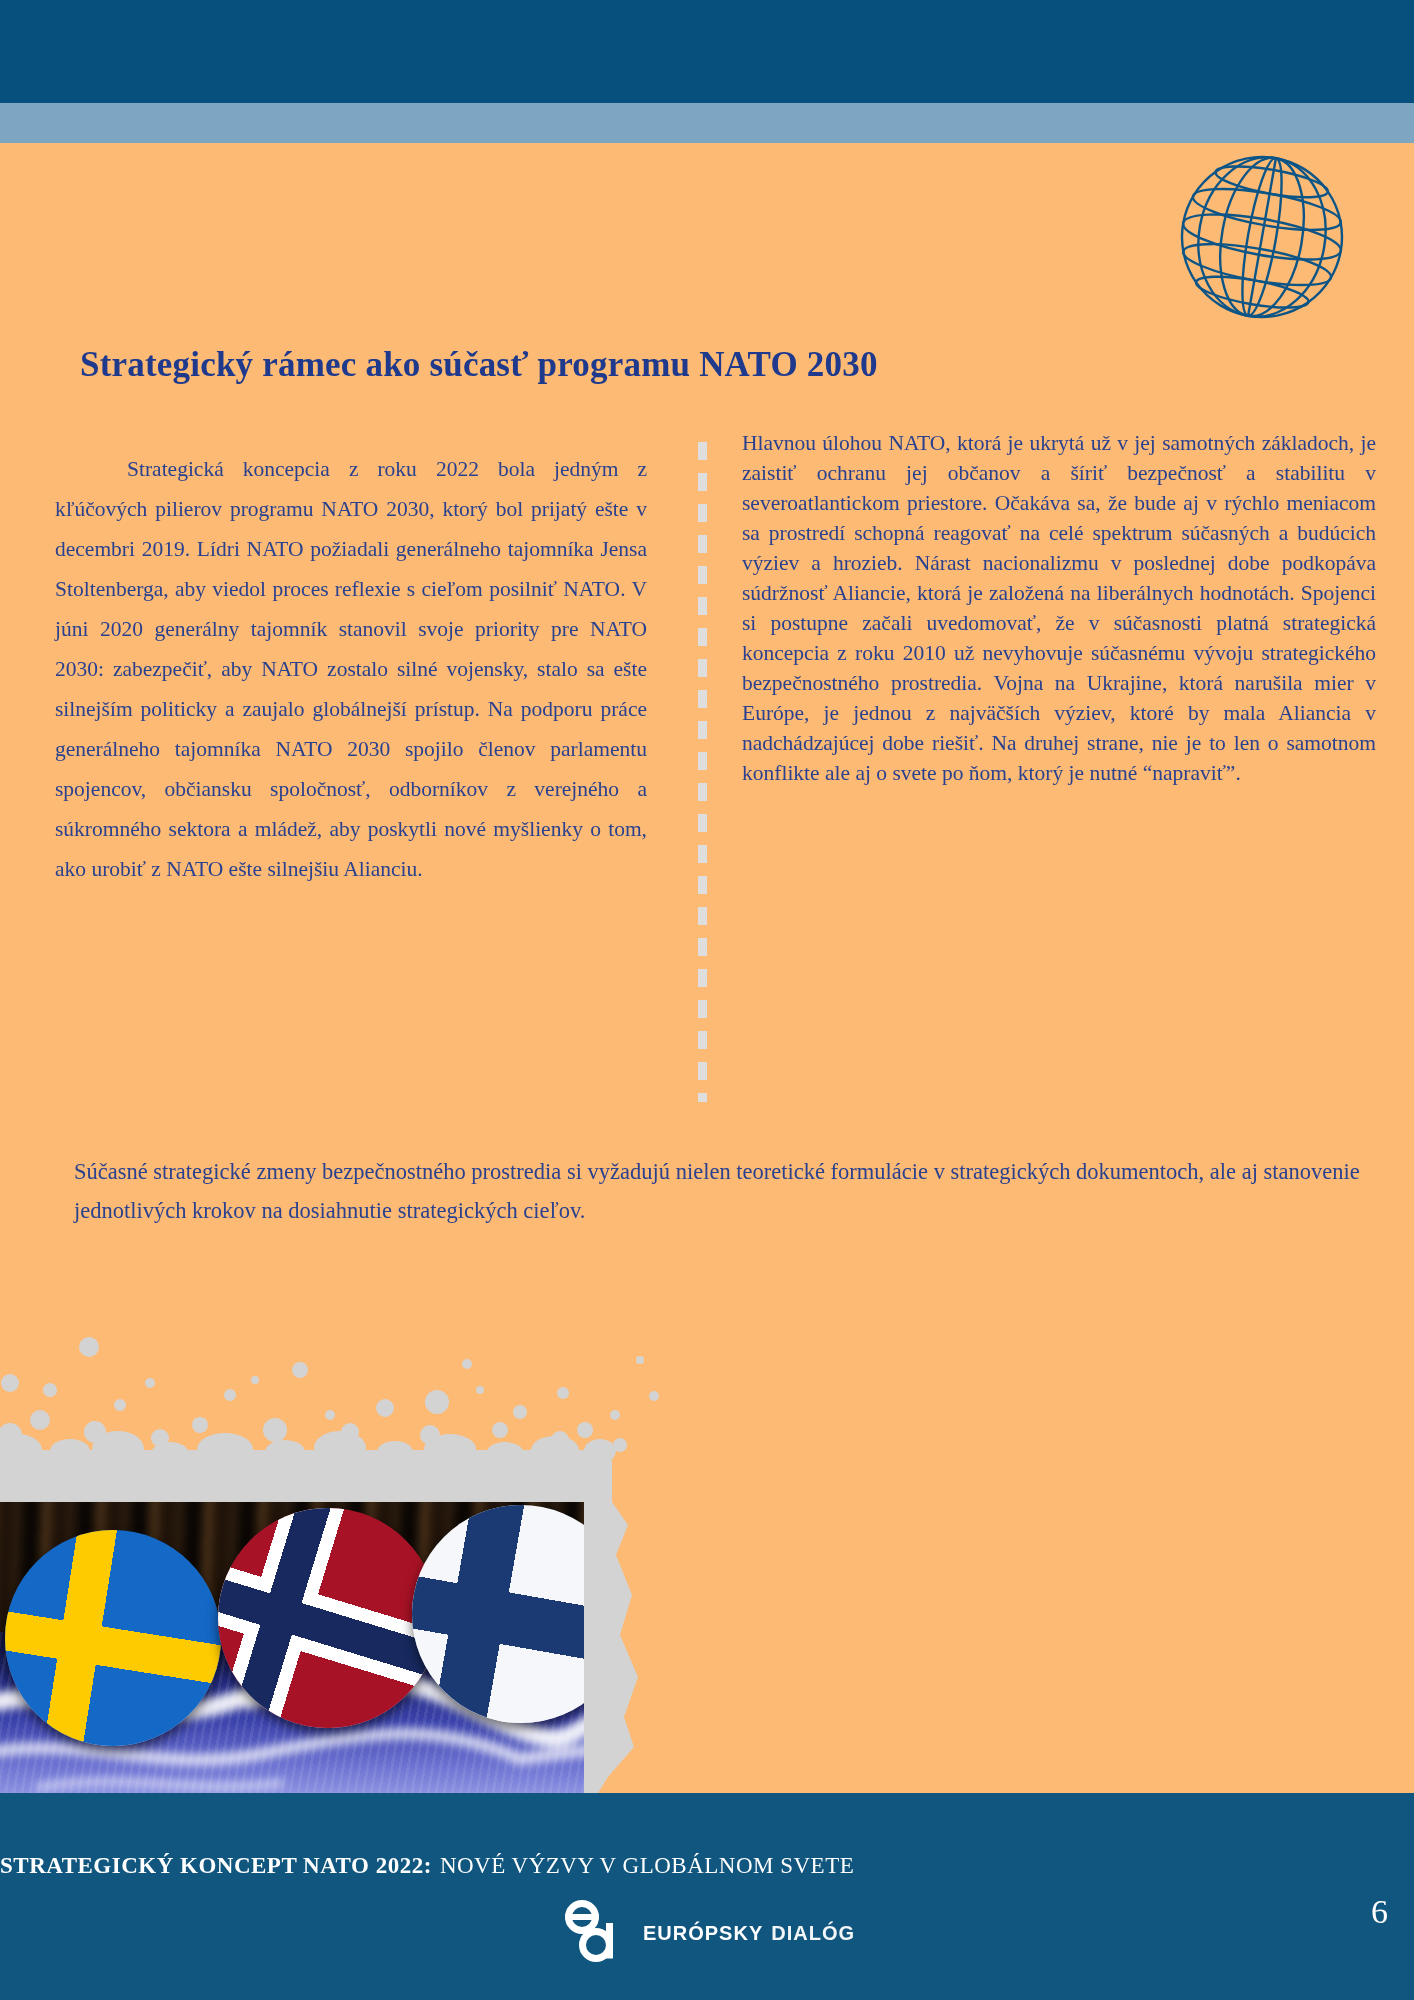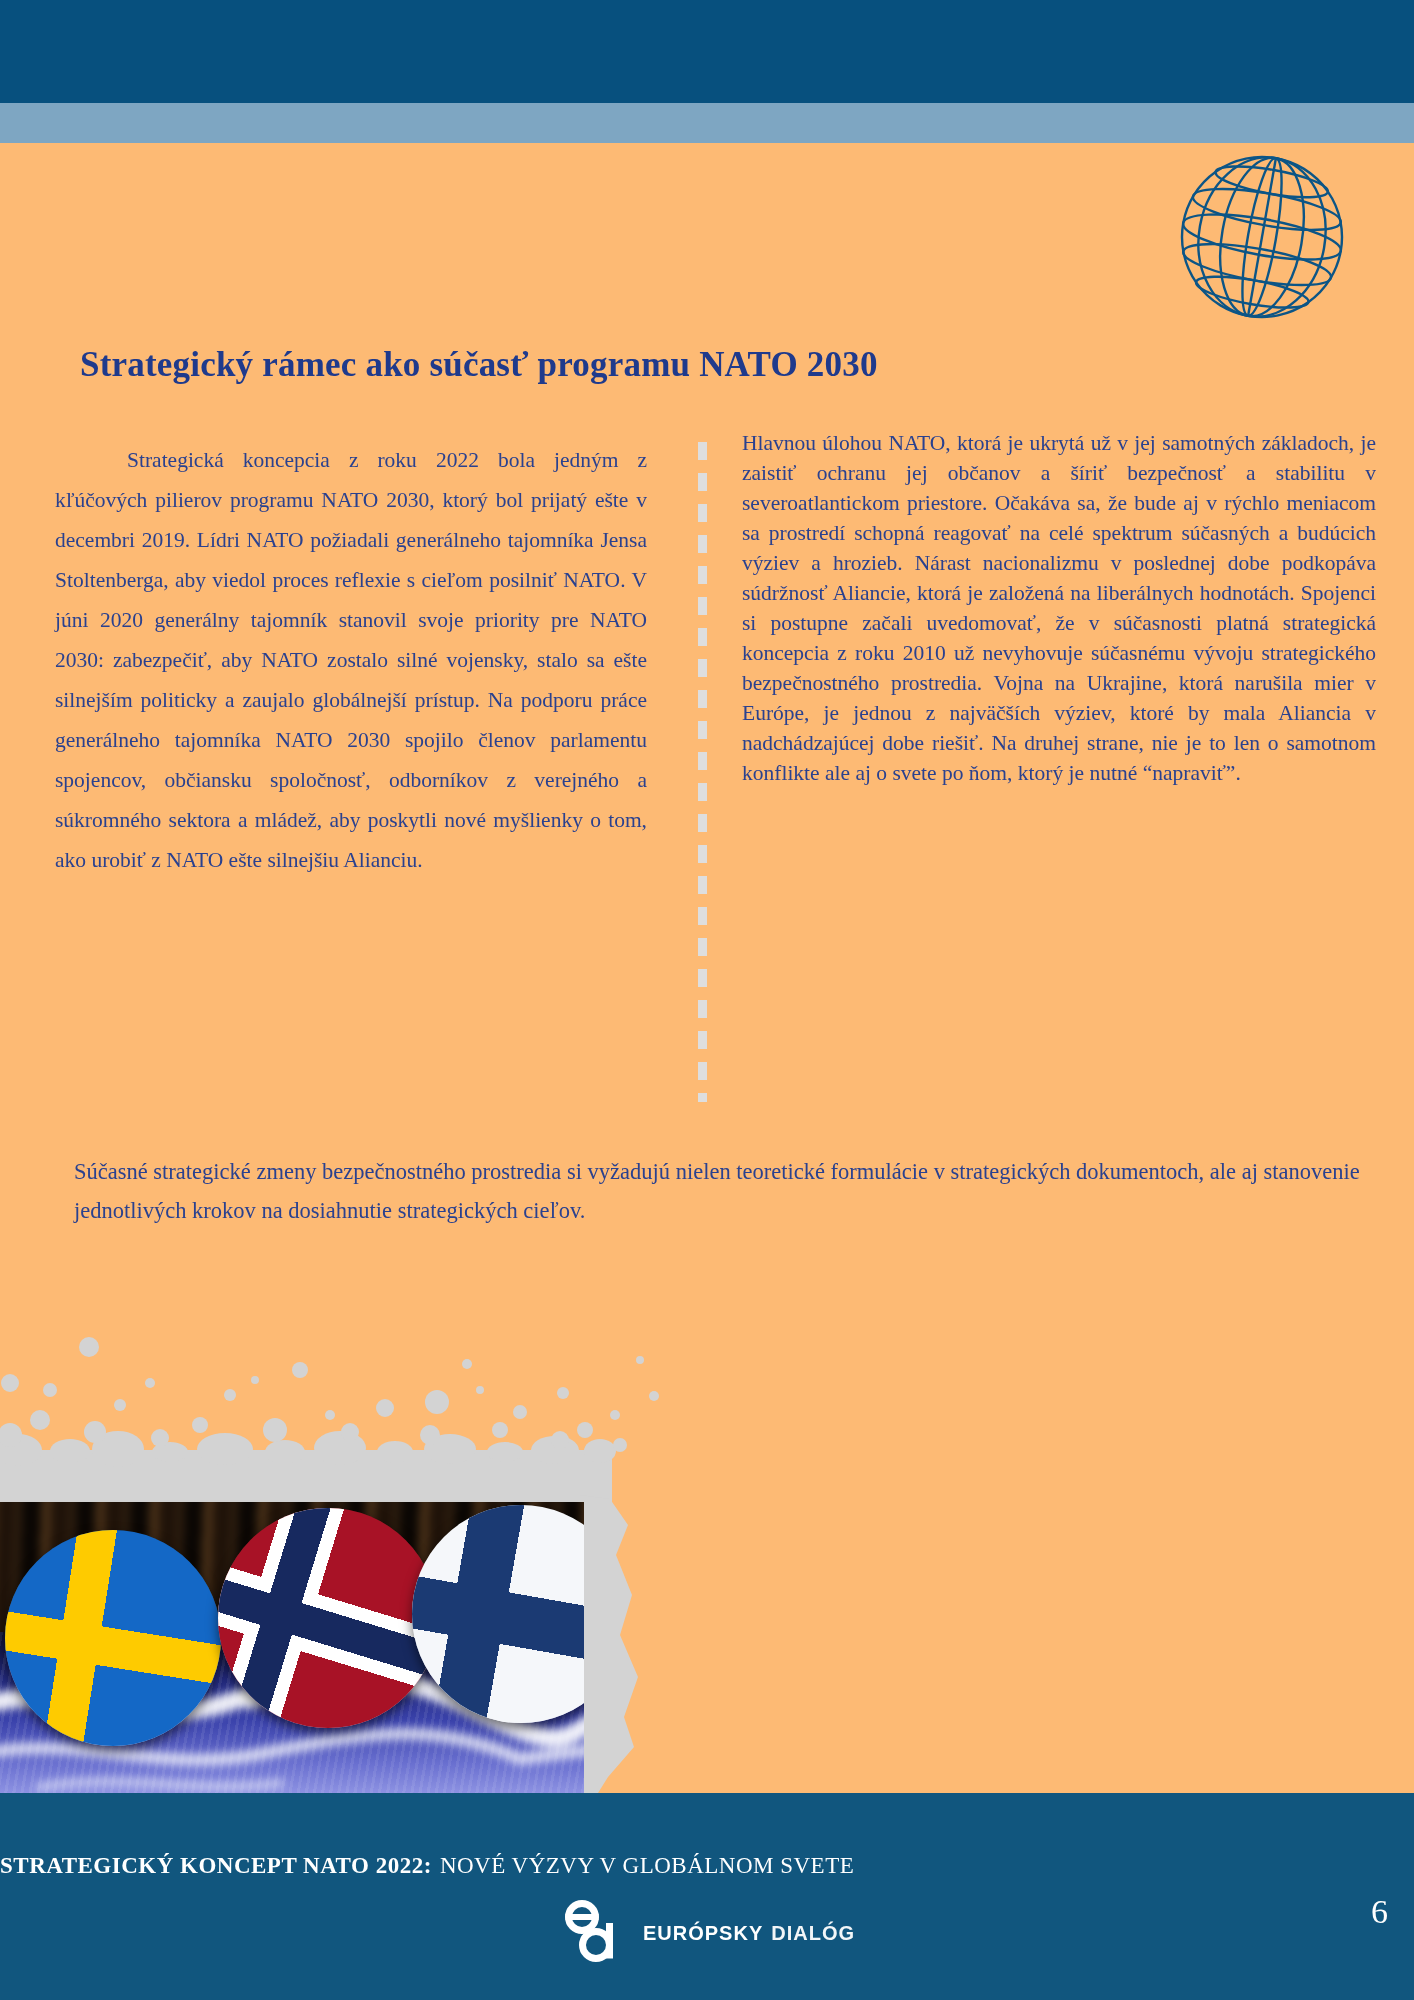--- a/index.html
+++ b/index.html
@@ -13,21 +13,21 @@
   .sub-bar{position:absolute;left:0;top:103px;width:1414px;height:40px;background:#7EA6C2;}
   
   .globe{position:absolute;left:1176px;top:151px;width:172px;height:172px;}
   
   .page-title{
     position:absolute;left:80px;top:345px;width:1200px;
     font-size:35px;font-weight:700;color:#1F3A8C;letter-spacing:.2px;
   }
   
   .col{position:absolute;color:#2A418F;font-size:21.5px;line-height:40px;text-align:justify;}
-  .col-left{left:55px;top:440px;width:592px;text-indent:72px;}
+  .col-left{left:55px;top:449px;width:592px;text-indent:72px;}
   .col-right{left:742px;top:428px;width:634px;line-height:30px;}
   .col-divider{
     position:absolute;left:698px;top:442px;width:9px;height:660px;
     background:repeating-linear-gradient(180deg,#DEDEDE 0 18px,transparent 18px 31px);
   }
   
   .highlight{
     position:absolute;left:74px;top:1152px;width:1310px;
     color:#2A418F;font-size:22.5px;line-height:39px;
   }

